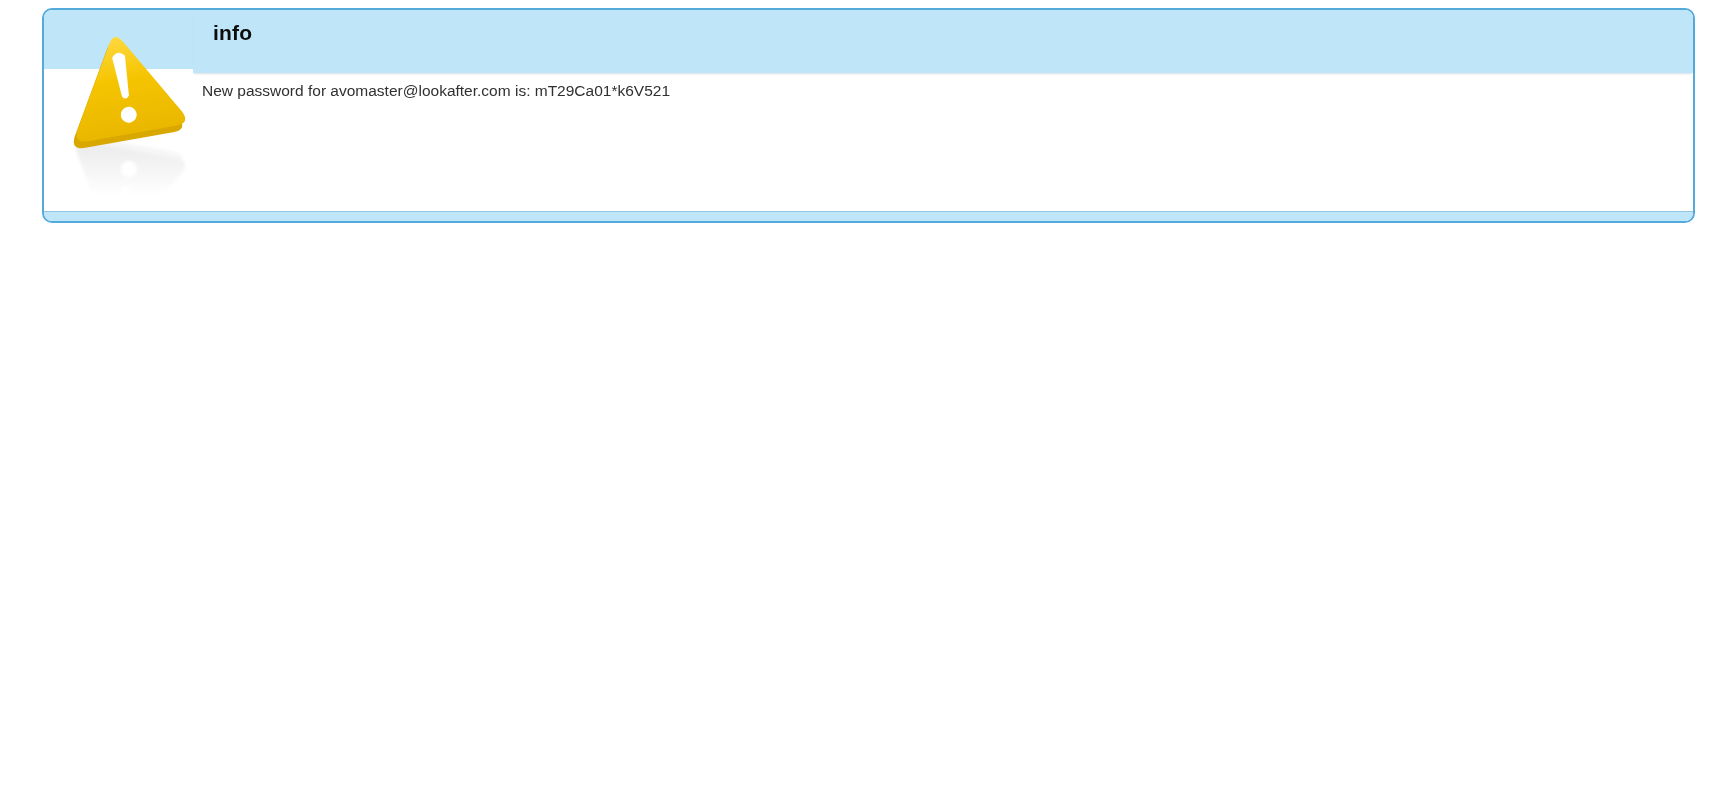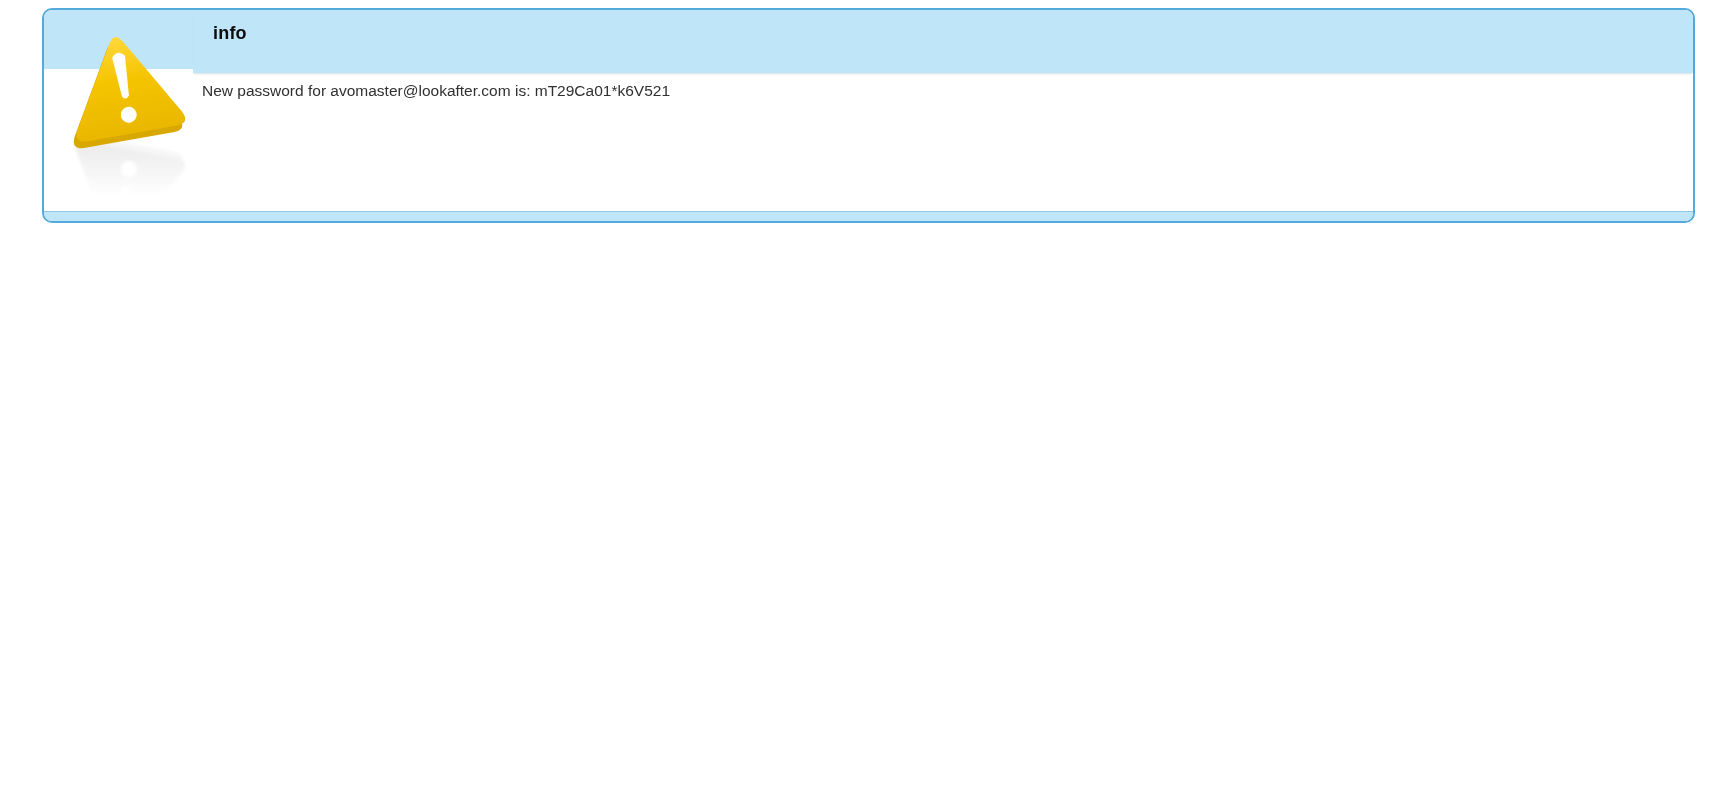--- a/index.html
+++ b/index.html
@@ -30,21 +30,21 @@
     left: 149px; right: 0; top: 0;
     height: 63px;
     box-sizing: border-box;
     padding: 10px 0 0 20px;
     background: var(--header_band, #bfe5f8);
     border-top-right-radius: 8px;
     box-shadow: 0 2px 2px -1px rgba(40, 70, 90, 0.18);
   }
   .title, .heading {
     margin: 0;
-    font-size: 18px;
+    font-size: 21px;
     line-height: 26px;
     font-weight: bold;
     color: var(--title_text, #0d0d0d);
     letter-spacing: 0.2px;
   }
   .message {
     position: absolute;
     left: 158px; top: 71px;
     margin: 0;
     font-size: 15.5px;

